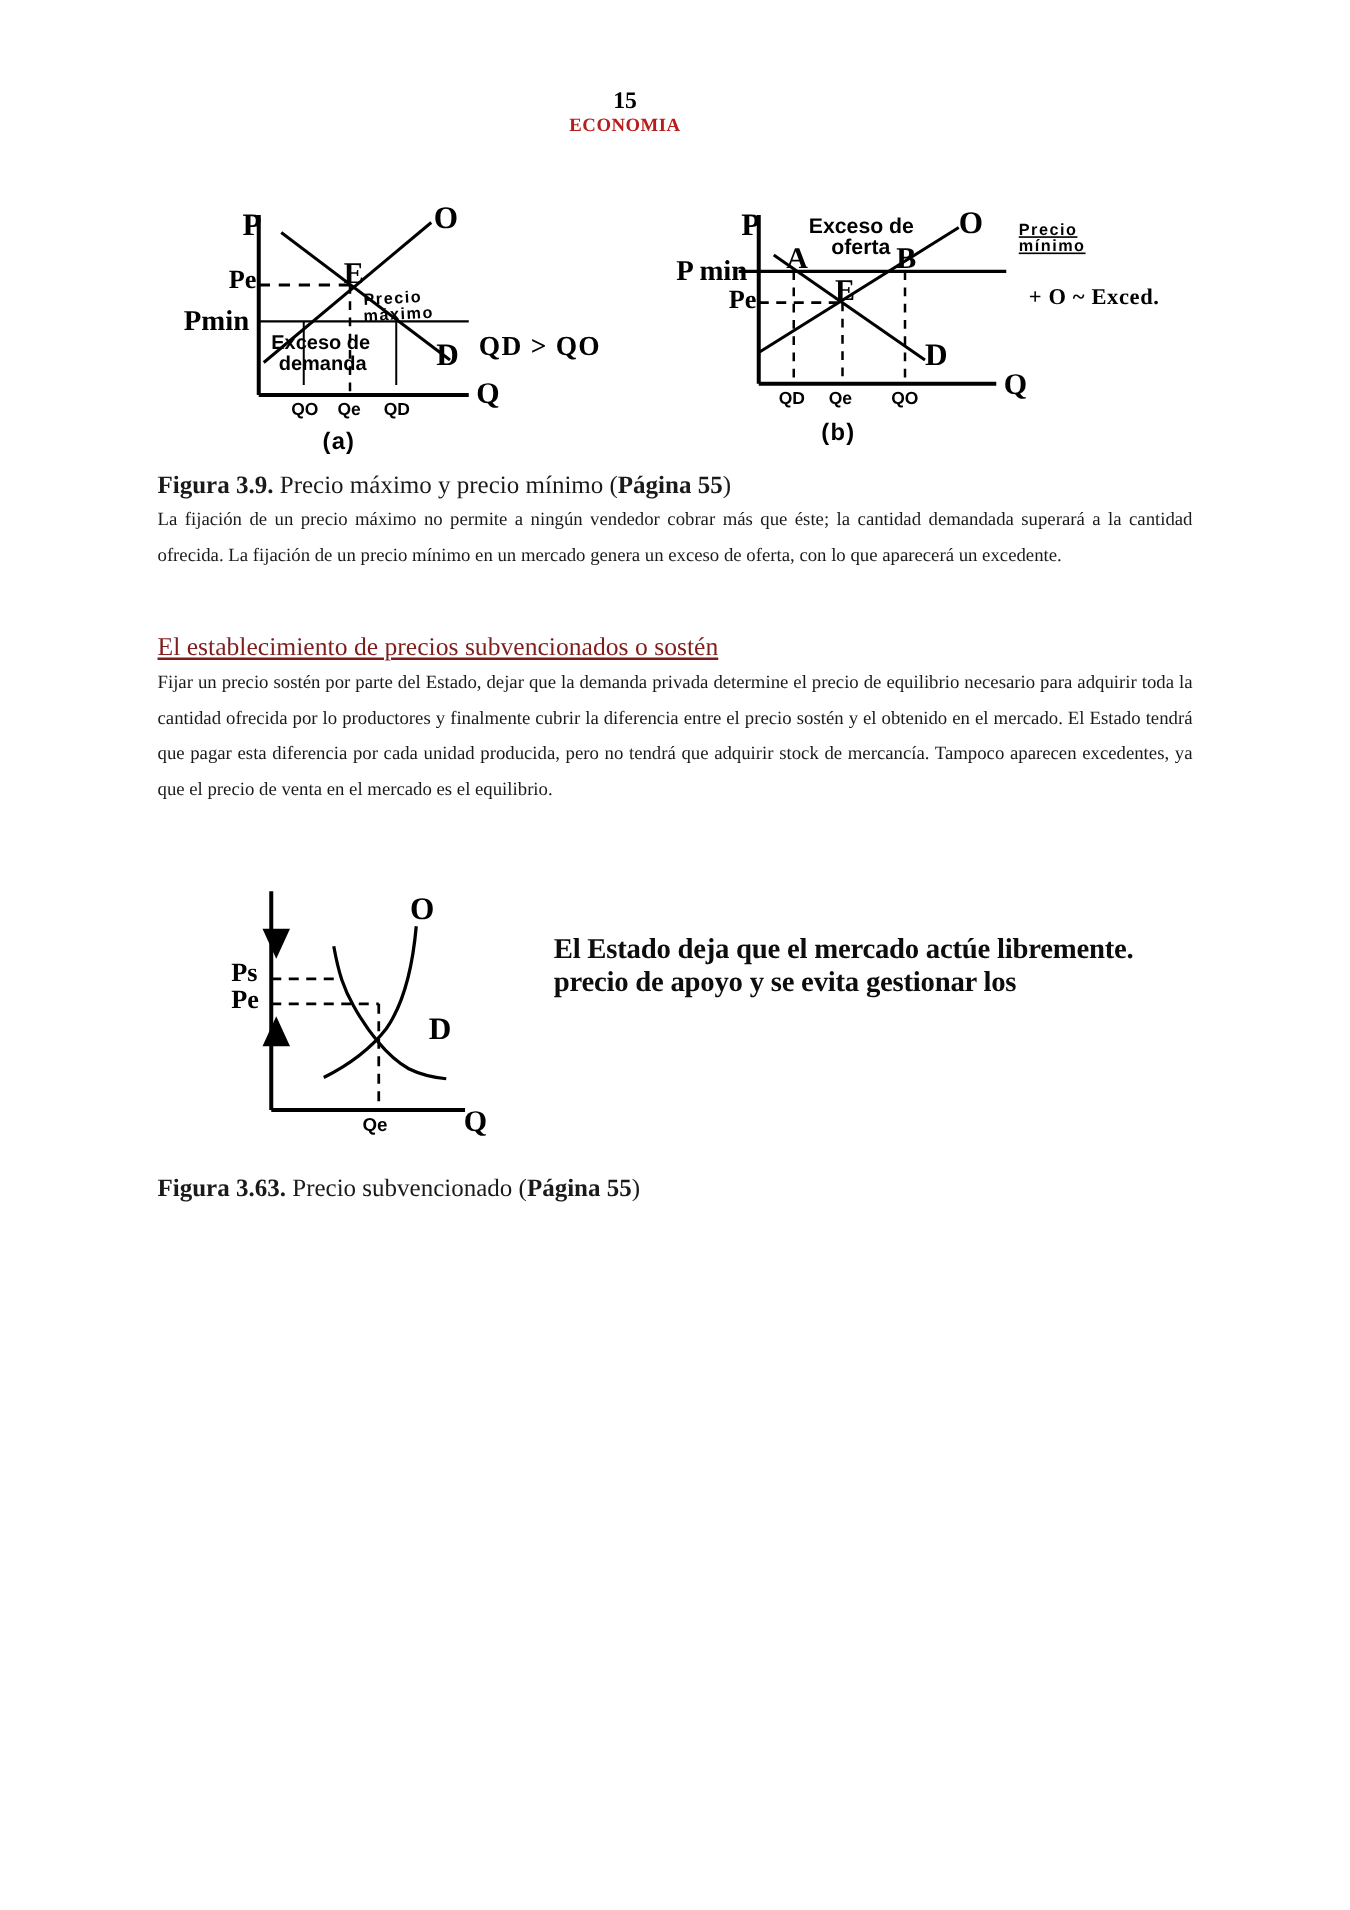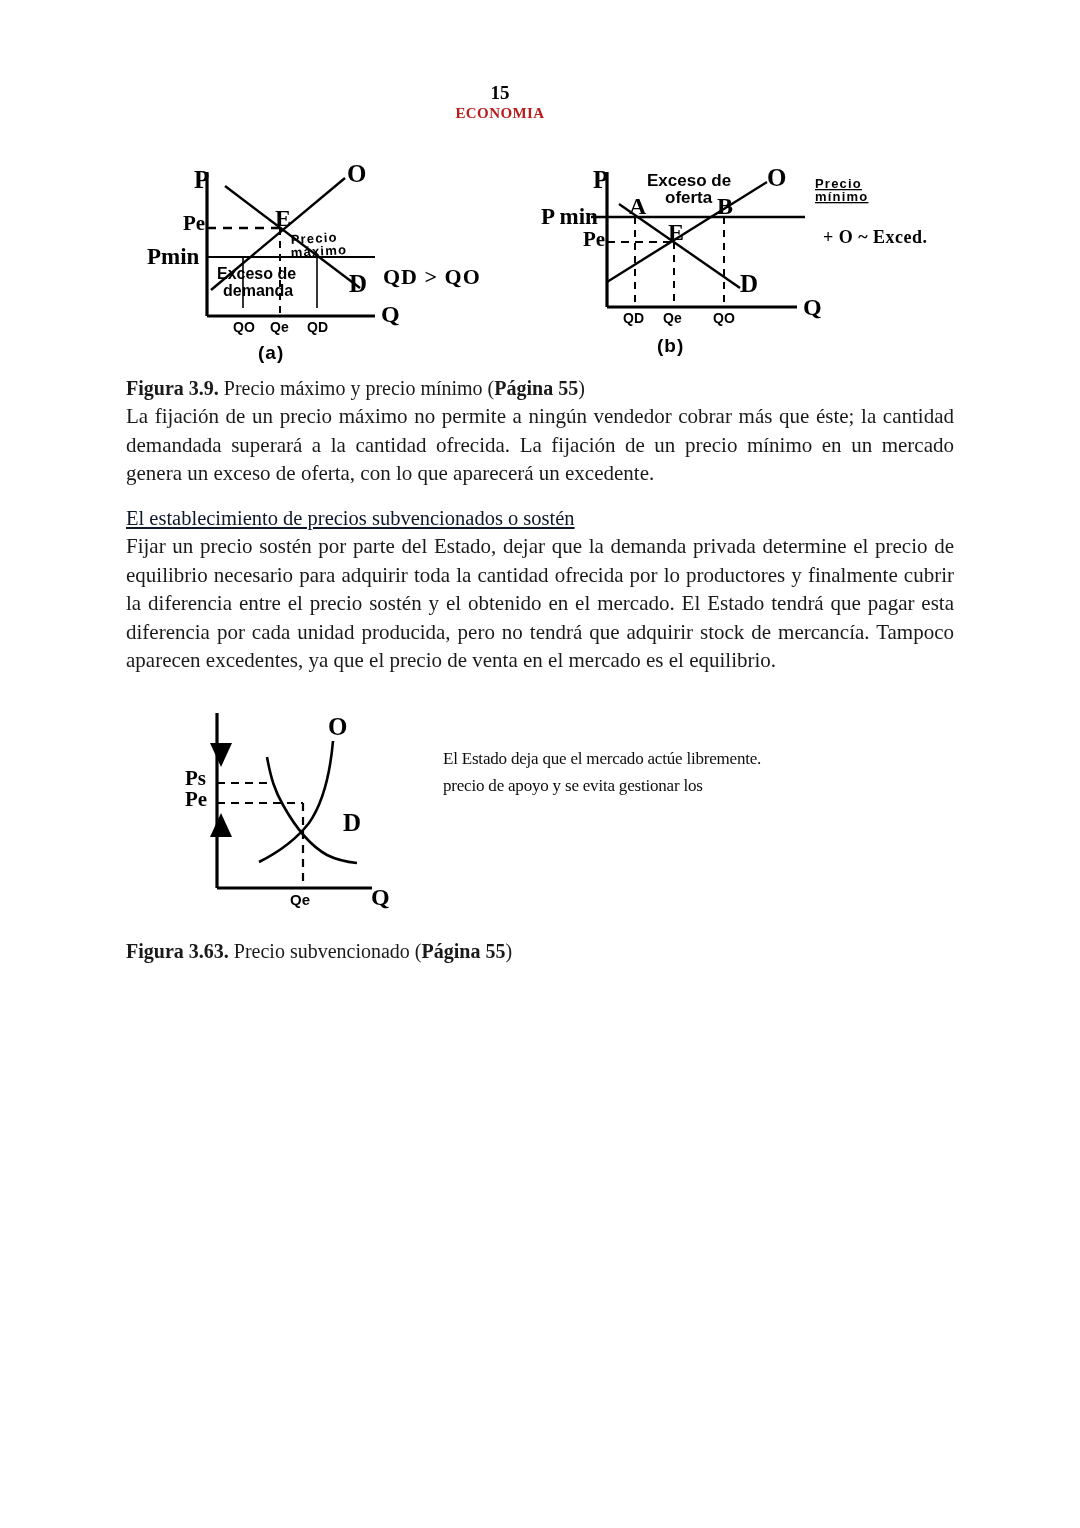--- a/index.html
+++ b/index.html
@@ -16,21 +16,20 @@
     overflow: hidden;
   }
 
   
   .page-header {
     position: absolute;
     top: 70px;
     left: 0;
     width: 1000px;
     text-align: center;
-    margin-top: 12px;
   }
   .page-number {
     font-family: "Liberation Serif", serif;
     font-weight: bold;
     font-size: 19px;
     color: #000000;
     line-height: 22px;
   }
   .dept-name {
     font-family: "Liberation Serif", serif;
@@ -71,29 +70,29 @@
     left: 126px;
     width: 828px;
   }
   .caption {
     font-size: 20px;
     line-height: 28px;
     text-align: left;
   }
   .caption b { font-weight: bold; }
   .para {
-    font-size: 21px;
+    font-size: 15px;
     line-height: 28.5px;
     text-align: justify;
     text-justify: inter-word;
   }
   .sub-head {
     font-size: 20.5px;
     line-height: 28px;
-    color: #0f172a;
+    color: #7f1d1d;
     text-decoration: underline;
   }
 
   #caption-39 { top: 374px; }
   #para-39 { top: 402px; }
   #head-subv { top: 504px; }
   #para-subv { top: 532px; }
 
   
   .fig-310-wrap {
@@ -102,22 +101,22 @@
     top: 705px;
     width: 250px;
     height: 220px;
   }
   .fig-310-note {
     position: absolute;
     left: 443px;
     top: 745px;
     width: 400px;
     font-family: "Liberation Serif", serif;
-    font-weight: normal;
-    font-size: 17px;
+    font-weight: bold;
+    font-size: 23px;
     line-height: 27px;
     color: #0d0d0d;
     letter-spacing: -0.2px;
   }
   .fig-310-note div { white-space: nowrap; }
 
   #caption-310 { top: 937px; }
 
   
   .lbl-serif { font-family: "Liberation Serif", serif; font-weight: bold; fill: #000; }

